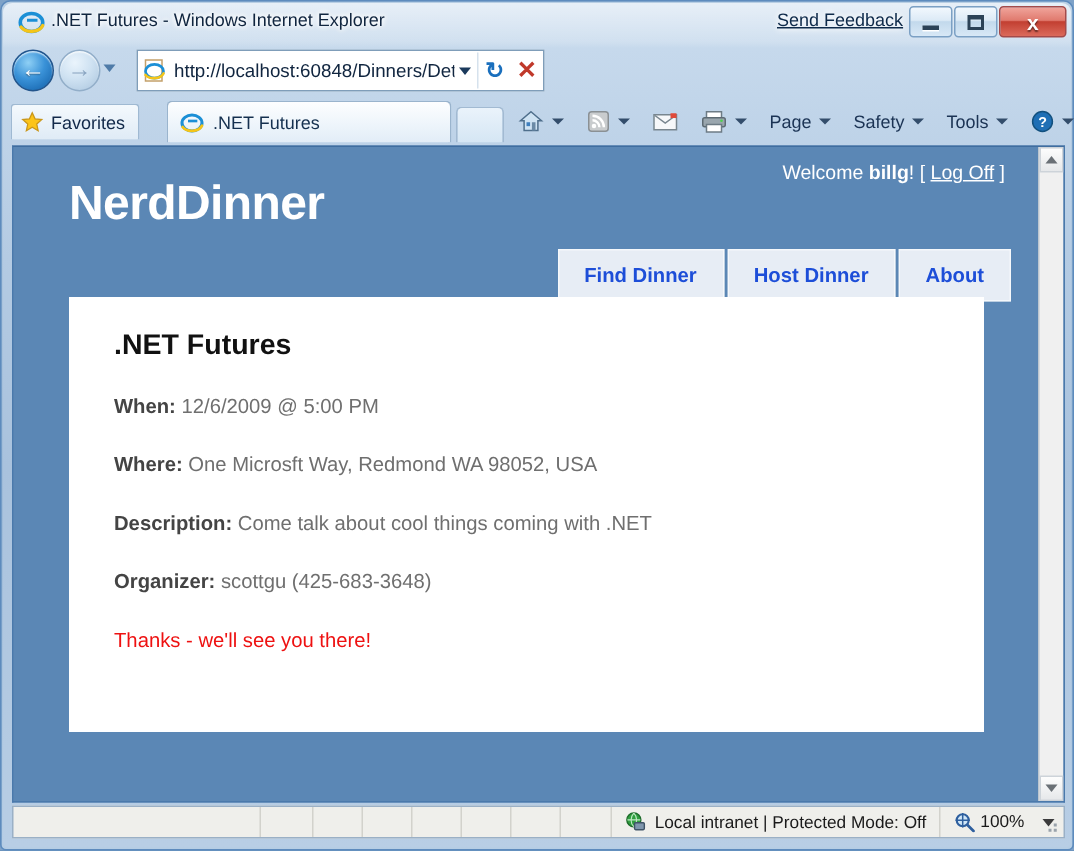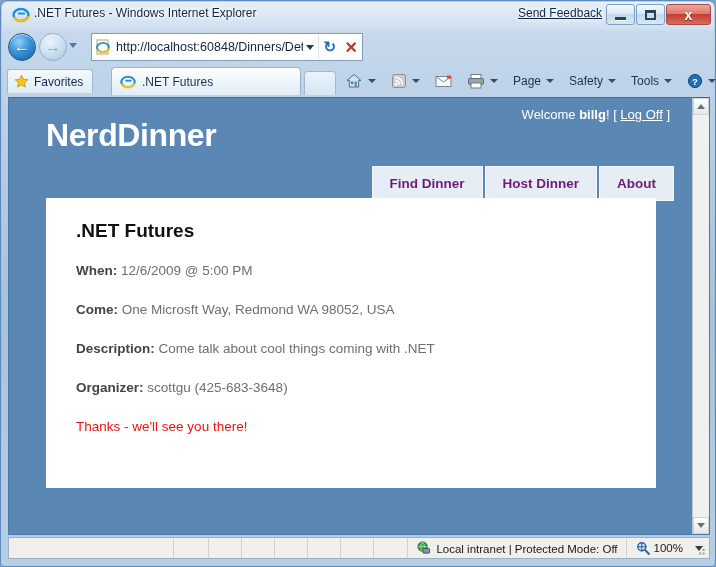--- a/index.html
+++ b/index.html
@@ -172,21 +172,21 @@
     letter-spacing:-0.4px;
   }
   .loginbar {
     position:absolute; right:23px; top:9px;
     font-size:13px; color:#ffffff; white-space:nowrap;
   }
   .loginbar b { font-weight:bold; }
   .loginbar a { color:#ffffff; text-decoration:underline; cursor:pointer; }
   .navmenu { position:absolute; right:19px; top:68px; display:flex; }
   .navitem {
-    background:#e7edf5; color:#701a75; font-weight:bold; font-size:13.5px;
+    background:#e7edf5; color:#1d4ed8; font-weight:bold; font-size:13.5px;
     padding:10px 18px; margin-left:2px; cursor:pointer; white-space:nowrap;
     box-shadow: inset 0 0 0 1px rgba(255,255,255,.6);
   }
   .content {
     position:absolute; left:37px; top:100px; width:610px; height:290px;
     background:#ffffff;
   }
   .dinner-title {
     position:absolute; left:30px; top:22px;
     font-size:19px; font-weight:bold; color:#111111;
@@ -387,21 +387,21 @@
 
       <div class="content">
         <div class="dinner-title">.NET Futures</div>
 
         <div class="field f-when">
           <b>When:</b>
           <span>12/6/2009 @ 5:00 PM</span>
         </div>
 
         <div class="field f-where">
-          <b>Come:</b>
+          <b>Where:</b>
           <span>One Microsft Way, Redmond WA 98052, USA</span>
         </div>
 
         <div class="field f-desc">
           <b>Description:</b>
           <span>Come talk about cool things coming with .NET</span>
         </div>
 
         <div class="field f-org">
           <b>Organizer:</b>

